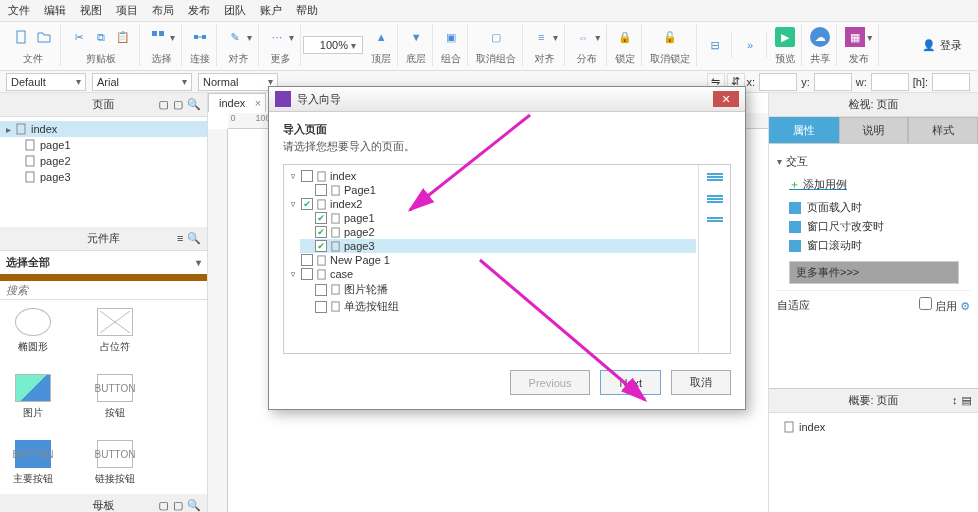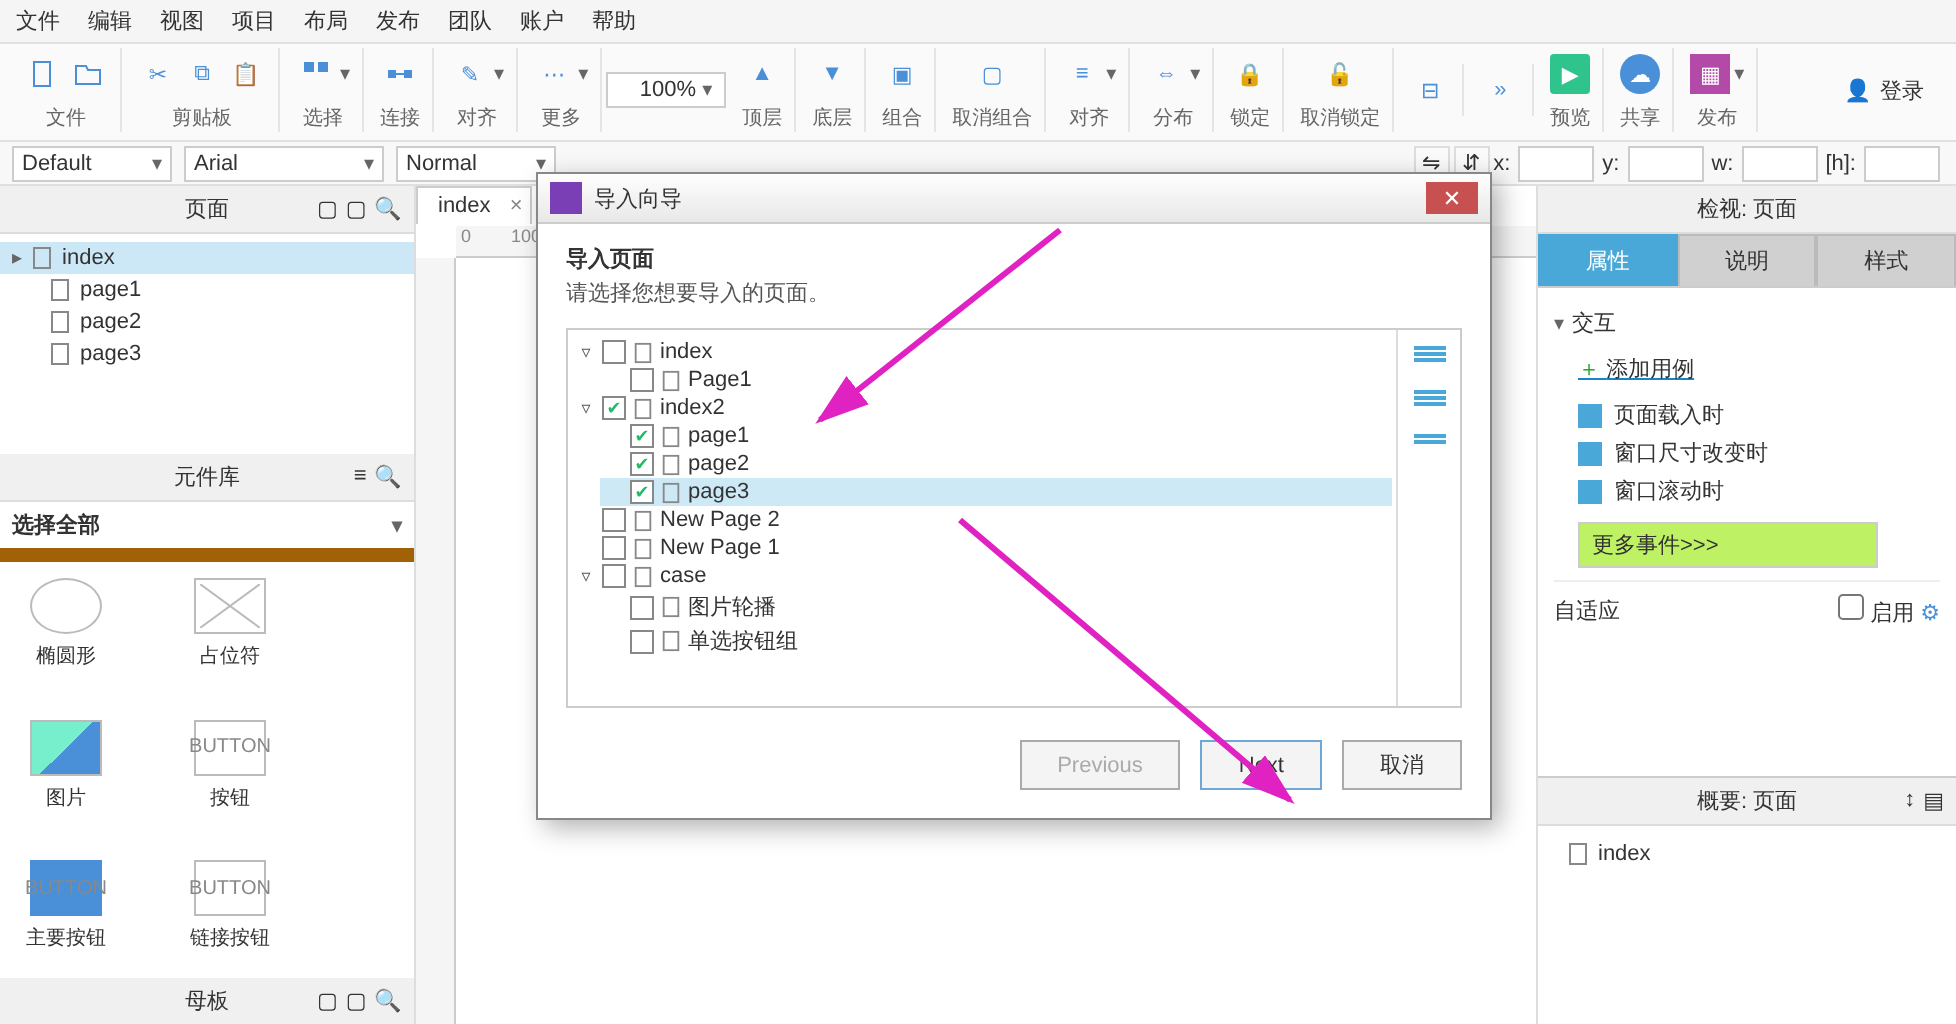--- a/index.html
+++ b/index.html
@@ -46,21 +46,21 @@
 .canvas{position:absolute;top:36px;left:20px;right:0;bottom:0;background:#fff;}
 .right-col{width:210px;background:#f4f4f4;border-left:1px solid #ddd;display:flex;flex-direction:column;}
 .insp-tabs{display:flex;border-bottom:1px solid #ccc;background:#eee;overflow:hidden;}
 .insp-tab{flex:1;text-align:center;padding:5px;font-size:11px;background:#d0d0d0;border:1px solid #bbb;border-bottom:none;}
 .insp-tab.active{background:#4aa8d8;color:#fff;border-color:#4aa8d8;}
 .insp-body{background:#fff;flex:1;padding:6px 8px;font-size:11px;}
 .sect-hd{display:flex;align-items:center;gap:4px;padding:4px 0;color:#333;}
 .add-case{color:#1686c7;text-decoration:underline;margin:4px 0 6px 12px;display:inline-block;}
 .evt{display:flex;align-items:center;gap:6px;padding:2px 0 2px 12px;}
 .evt-ico{width:12px;height:12px;background:#4aa8d8;}
-.more-evt{background:#bef264;border:1px solid #ccc;padding:3px 6px;margin:6px 0 6px 12px;width:150px;}
+.more-evt{background:#a3a3a3;border:1px solid #ccc;padding:3px 6px;margin:6px 0 6px 12px;width:170px;}
 .adaptive{display:flex;align-items:center;justify-content:space-between;border-top:1px solid #eee;padding-top:6px;margin-top:6px;}
 .outline-panel{border-top:1px solid #ccc;}
 
 .dialog{position:absolute;top:86px;left:268px;width:478px;background:#fff;border:1px solid #888;box-shadow:4px 4px 12px rgba(0,0,0,.3);z-index:100;}
 .dlg-title{background:linear-gradient(#fefefe,#e8e8e8);border-bottom:1px solid #ccc;padding:4px 6px;display:flex;align-items:center;gap:6px;}
 .dlg-title-ico{width:16px;height:16px;background:#7a3fb5;}
 .dlg-close{margin-left:auto;width:26px;height:16px;background:#c75050;color:#fff;display:flex;align-items:center;justify-content:center;font-size:11px;}
 .dlg-body{padding:10px 14px 6px;}
 .dlg-h{font-weight:bold;margin-bottom:2px;}
 .dlg-sub{color:#555;margin-bottom:10px;}
@@ -328,20 +328,21 @@
       <span class="panel-head-txt">元件库</span>
       <span class="panel-head-icons">
           <span>≡</span>
           <span>🔍</span>
         </span>
     </div>
     <div class="lib-sel">
         <span>选择全部</span>
         <span class="chev" style="margin-left:auto">▾</span>
       </div>
+    <div class="lib-search"><input placeholder="搜索" style=""></div>
     <div class="widgets" id="widgets">
         <div class="widget">
           <div class="w-ico ellipse"></div>
           <span class="w-lbl">椭圆形</span>
         </div>
         <div class="widget">
           <div class="w-ico">
             <svg width="30" height="22">
               <line x1="0" y1="0" x2="30" y2="22" stroke="#bbb"></line>
               <line x1="30" y1="0" x2="0" y2="22" stroke="#bbb"></line>
@@ -490,28 +491,20 @@
             </svg>
             <span>page2</span>
           </div>
           <div class="tr-row sel ind1">
             <span class="tr-caret"></span>
             <span class="tr-chk">✔</span>
             <svg class="tr-pg pgico" viewBox="0 0 12 12">
               <rect x="2" y="1" width="8" height="10"></rect>
             </svg>
             <span>page3</span>
-          </div>
-          <div class="tr-row">
-            <span class="tr-caret"></span>
-            <span class="tr-chk"></span>
-            <svg class="tr-pg pgico" viewBox="0 0 12 12">
-              <rect x="2" y="1" width="8" height="10"></rect>
-            </svg>
-            <span>New Page 2</span>
           </div>
           <div class="tr-row">
             <span class="tr-caret"></span>
             <span class="tr-chk"></span>
             <svg class="tr-pg pgico" viewBox="0 0 12 12">
               <rect x="2" y="1" width="8" height="10"></rect>
             </svg>
             <span>New Page 1</span>
           </div>
           <div class="tr-row">

